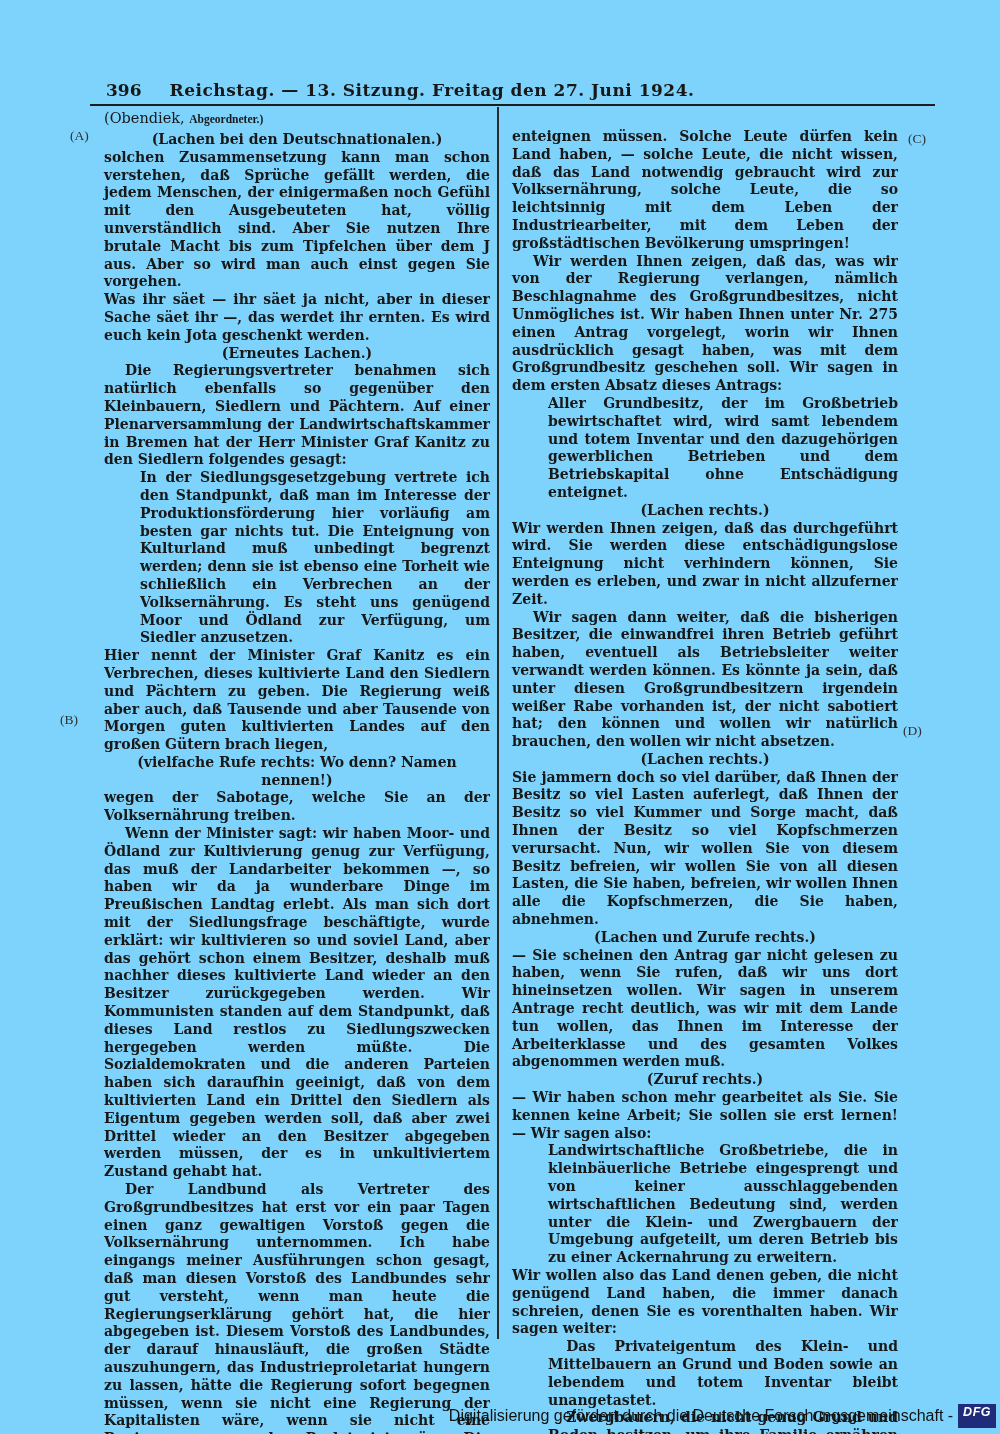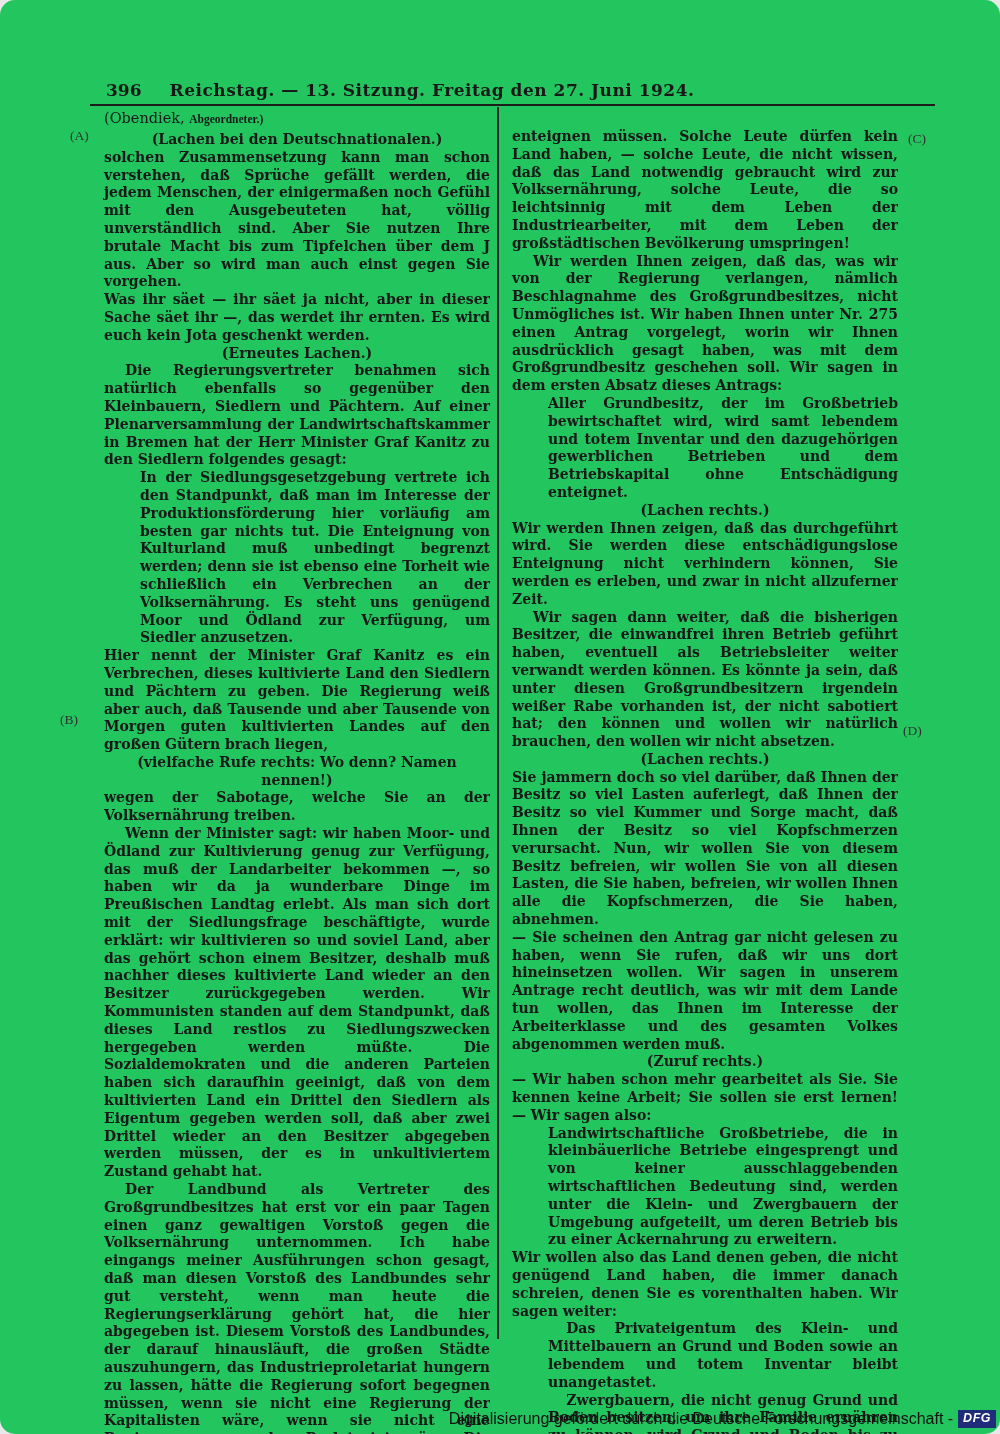--- a/index.html
+++ b/index.html
@@ -66,28 +66,28 @@
     display:flex;align-items:center;gap:5px;
     font-family:"Liberation Sans",sans-serif;
   }
   .footer-text{
     font-size:16px;font-weight:normal;color:#111;
   }
   .dfg-logo{
     display:inline-block;
     background:#1e2c7a;color:#ffffff;
     font-size:12.5px;font-weight:bold;font-style:italic;
-    padding:2px 5px 3px 5px;line-height:1;
+    padding:2px 5px 10px 5px;line-height:1;
     letter-spacing:.5px;
   }
 </style>
 </head>
 <body>
 
-<div class="page" style="background: #22c55e; color: rgb(24, 24, 24); border-radius: 15px;">
+<div class="page" style="background: #7dd3fc; color: rgb(24, 24, 24);">
 
   <div class="page-number">396</div>
   <div class="header-title">Reichstag. — 13. Sitzung. Freitag den 27. Juni 1924.</div>
   <div class="header-rule"></div>
 
   <div class="speaker-note">
     <span class="speaker-name">(Obendiek,</span>
     <span class="speaker-role">Abgeordneter.)</span>
   </div>
 
@@ -113,20 +113,21 @@
     </div>
   <div class="column col-right">
       <div class="block para">enteignen müssen. Solche Leute dürfen kein Land haben, — solche Leute, die nicht wissen, daß das Land notwendig gebraucht wird zur Volksernährung, solche Leute, die so leichtsinnig mit dem Leben der Industriearbeiter, mit dem Leben der großstädtischen Bevölkerung umspringen!</div>
       <div class="block para indent">Wir werden Ihnen zeigen, daß das, was wir von der Regierung verlangen, nämlich Beschlagnahme des Großgrundbesitzes, nicht Unmögliches ist. Wir haben Ihnen unter Nr. 275 einen Antrag vorgelegt, worin wir Ihnen ausdrücklich gesagt haben, was mit dem Großgrundbesitz geschehen soll. Wir sagen in dem ersten Absatz dieses Antrags:</div>
       <div class="block quote">Aller Grundbesitz, der im Großbetrieb bewirtschaftet wird, wird samt lebendem und totem Inventar und den dazugehörigen gewerblichen Betrieben und dem Betriebskapital ohne Entschädigung enteignet.</div>
       <div class="block stage">(Lachen rechts.)</div>
       <div class="block para">Wir werden Ihnen zeigen, daß das durchgeführt wird. Sie werden diese entschädigungslose Enteignung nicht verhindern können, Sie werden es erleben, und zwar in nicht allzuferner Zeit.</div>
       <div class="block para indent">Wir sagen dann weiter, daß die bisherigen Besitzer, die einwandfrei ihren Betrieb geführt haben, eventuell als Betriebsleiter weiter verwandt werden können. Es könnte ja sein, daß unter diesen Großgrundbesitzern irgendein weißer Rabe vorhanden ist, der nicht sabotiert hat; den können und wollen wir natürlich brauchen, den wollen wir nicht absetzen.</div>
       <div class="block stage">(Lachen rechts.)</div>
       <div class="block para">Sie jammern doch so viel darüber, daß Ihnen der Besitz so viel Lasten auferlegt, daß Ihnen der Besitz so viel Kummer und Sorge macht, daß Ihnen der Besitz so viel Kopfschmerzen verursacht. Nun, wir wollen Sie von diesem Besitz befreien, wir wollen Sie von all diesen Lasten, die Sie haben, befreien, wir wollen Ihnen alle die Kopfschmerzen, die Sie haben, abnehmen.</div>
+      <div class="block stage">(Lachen und Zurufe rechts.)</div>
       <div class="block para">— Sie scheinen den Antrag gar nicht gelesen zu haben, wenn Sie rufen, daß wir uns dort hineinsetzen wollen. Wir sagen in unserem Antrage recht deutlich, was wir mit dem Lande tun wollen, das Ihnen im Interesse der Arbeiterklasse und des gesamten Volkes abgenommen werden muß.</div>
       <div class="block stage">(Zuruf rechts.)</div>
       <div class="block para">— Wir haben schon mehr gearbeitet als Sie. Sie kennen keine Arbeit; Sie sollen sie erst lernen! — Wir sagen also:</div>
       <div class="block quote">Landwirtschaftliche Großbetriebe, die in kleinbäuerliche Betriebe eingesprengt und von keiner ausschlaggebenden wirtschaftlichen Bedeutung sind, werden unter die Klein- und Zwergbauern der Umgebung aufgeteilt, um deren Betrieb bis zu einer Ackernahrung zu erweitern.</div>
       <div class="block para">Wir wollen also das Land denen geben, die nicht genügend Land haben, die immer danach schreien, denen Sie es vorenthalten haben. Wir sagen weiter:</div>
       <div class="block quote indent">Das Privateigentum des Klein- und Mittelbauern an Grund und Boden sowie an lebendem und totem Inventar bleibt unangetastet.</div>
       <div class="block quote indent">Zwergbauern, die nicht genug Grund und Boden besitzen, um ihre Familie ernähren zu können, wird Grund und Boden bis zu einer Ackernahrung aus</div>
     </div>
 
   <div class="footer">

